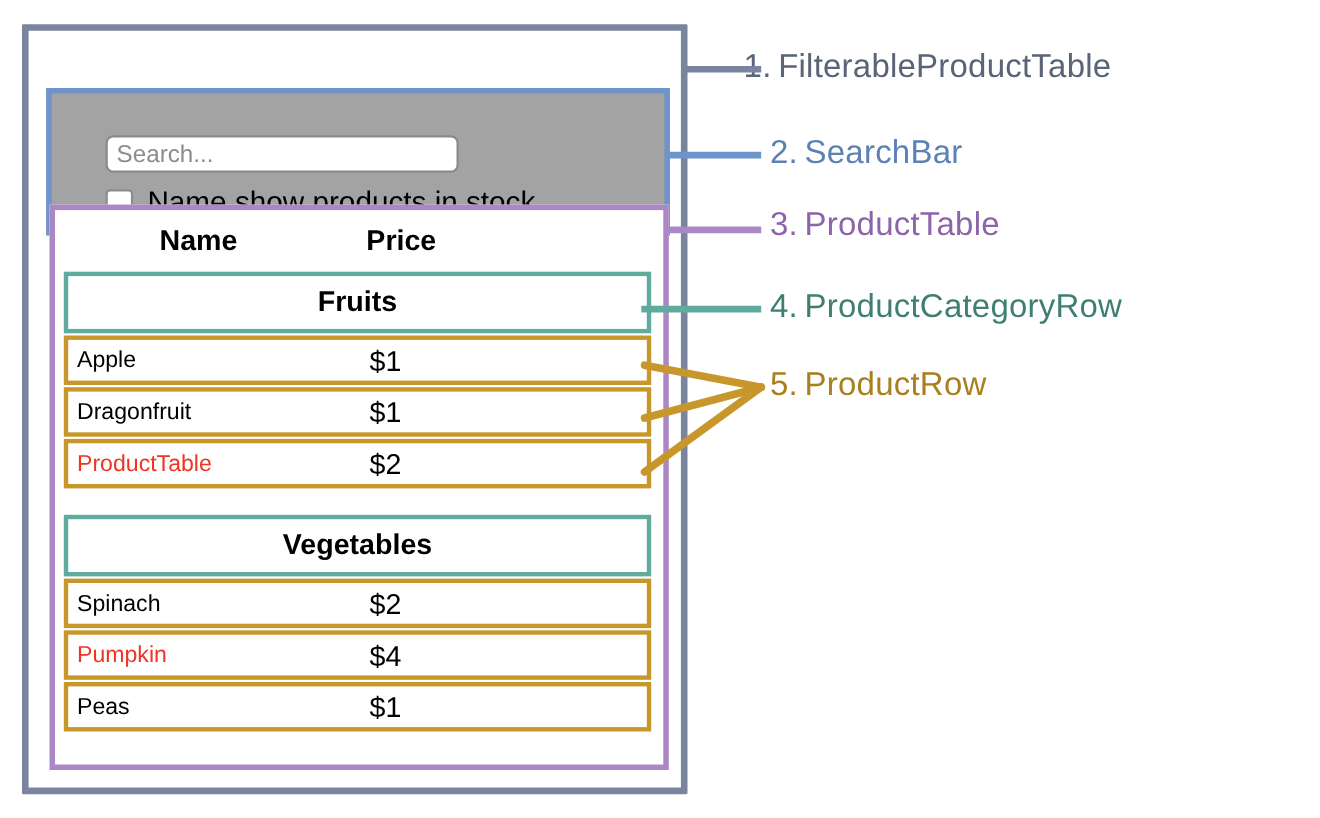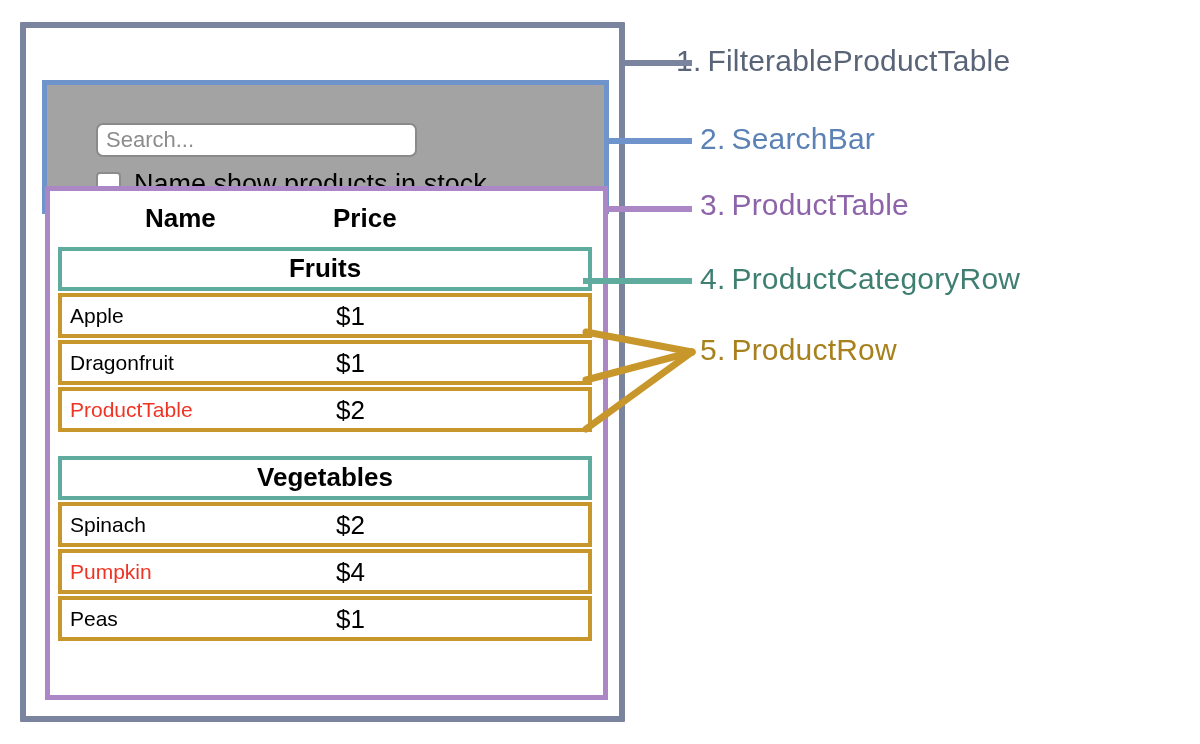--- a/index.html
+++ b/index.html
@@ -142,21 +142,21 @@
     position: absolute;
     left: 8px;
     top: 56px;
     width: 537px;
   }
 
   
   .category-row {
     position: relative;
     width: 534px;
-    height: 44px;
+    height: 56px;
     border: 4px solid #5fab9e;
     box-sizing: border-box;
     background: #ffffff;
     display: flex;
     align-items: center;
     justify-content: center;
     margin-bottom: 2px;
   }
   .category-row .cat-label {
     font-size: 26px;

